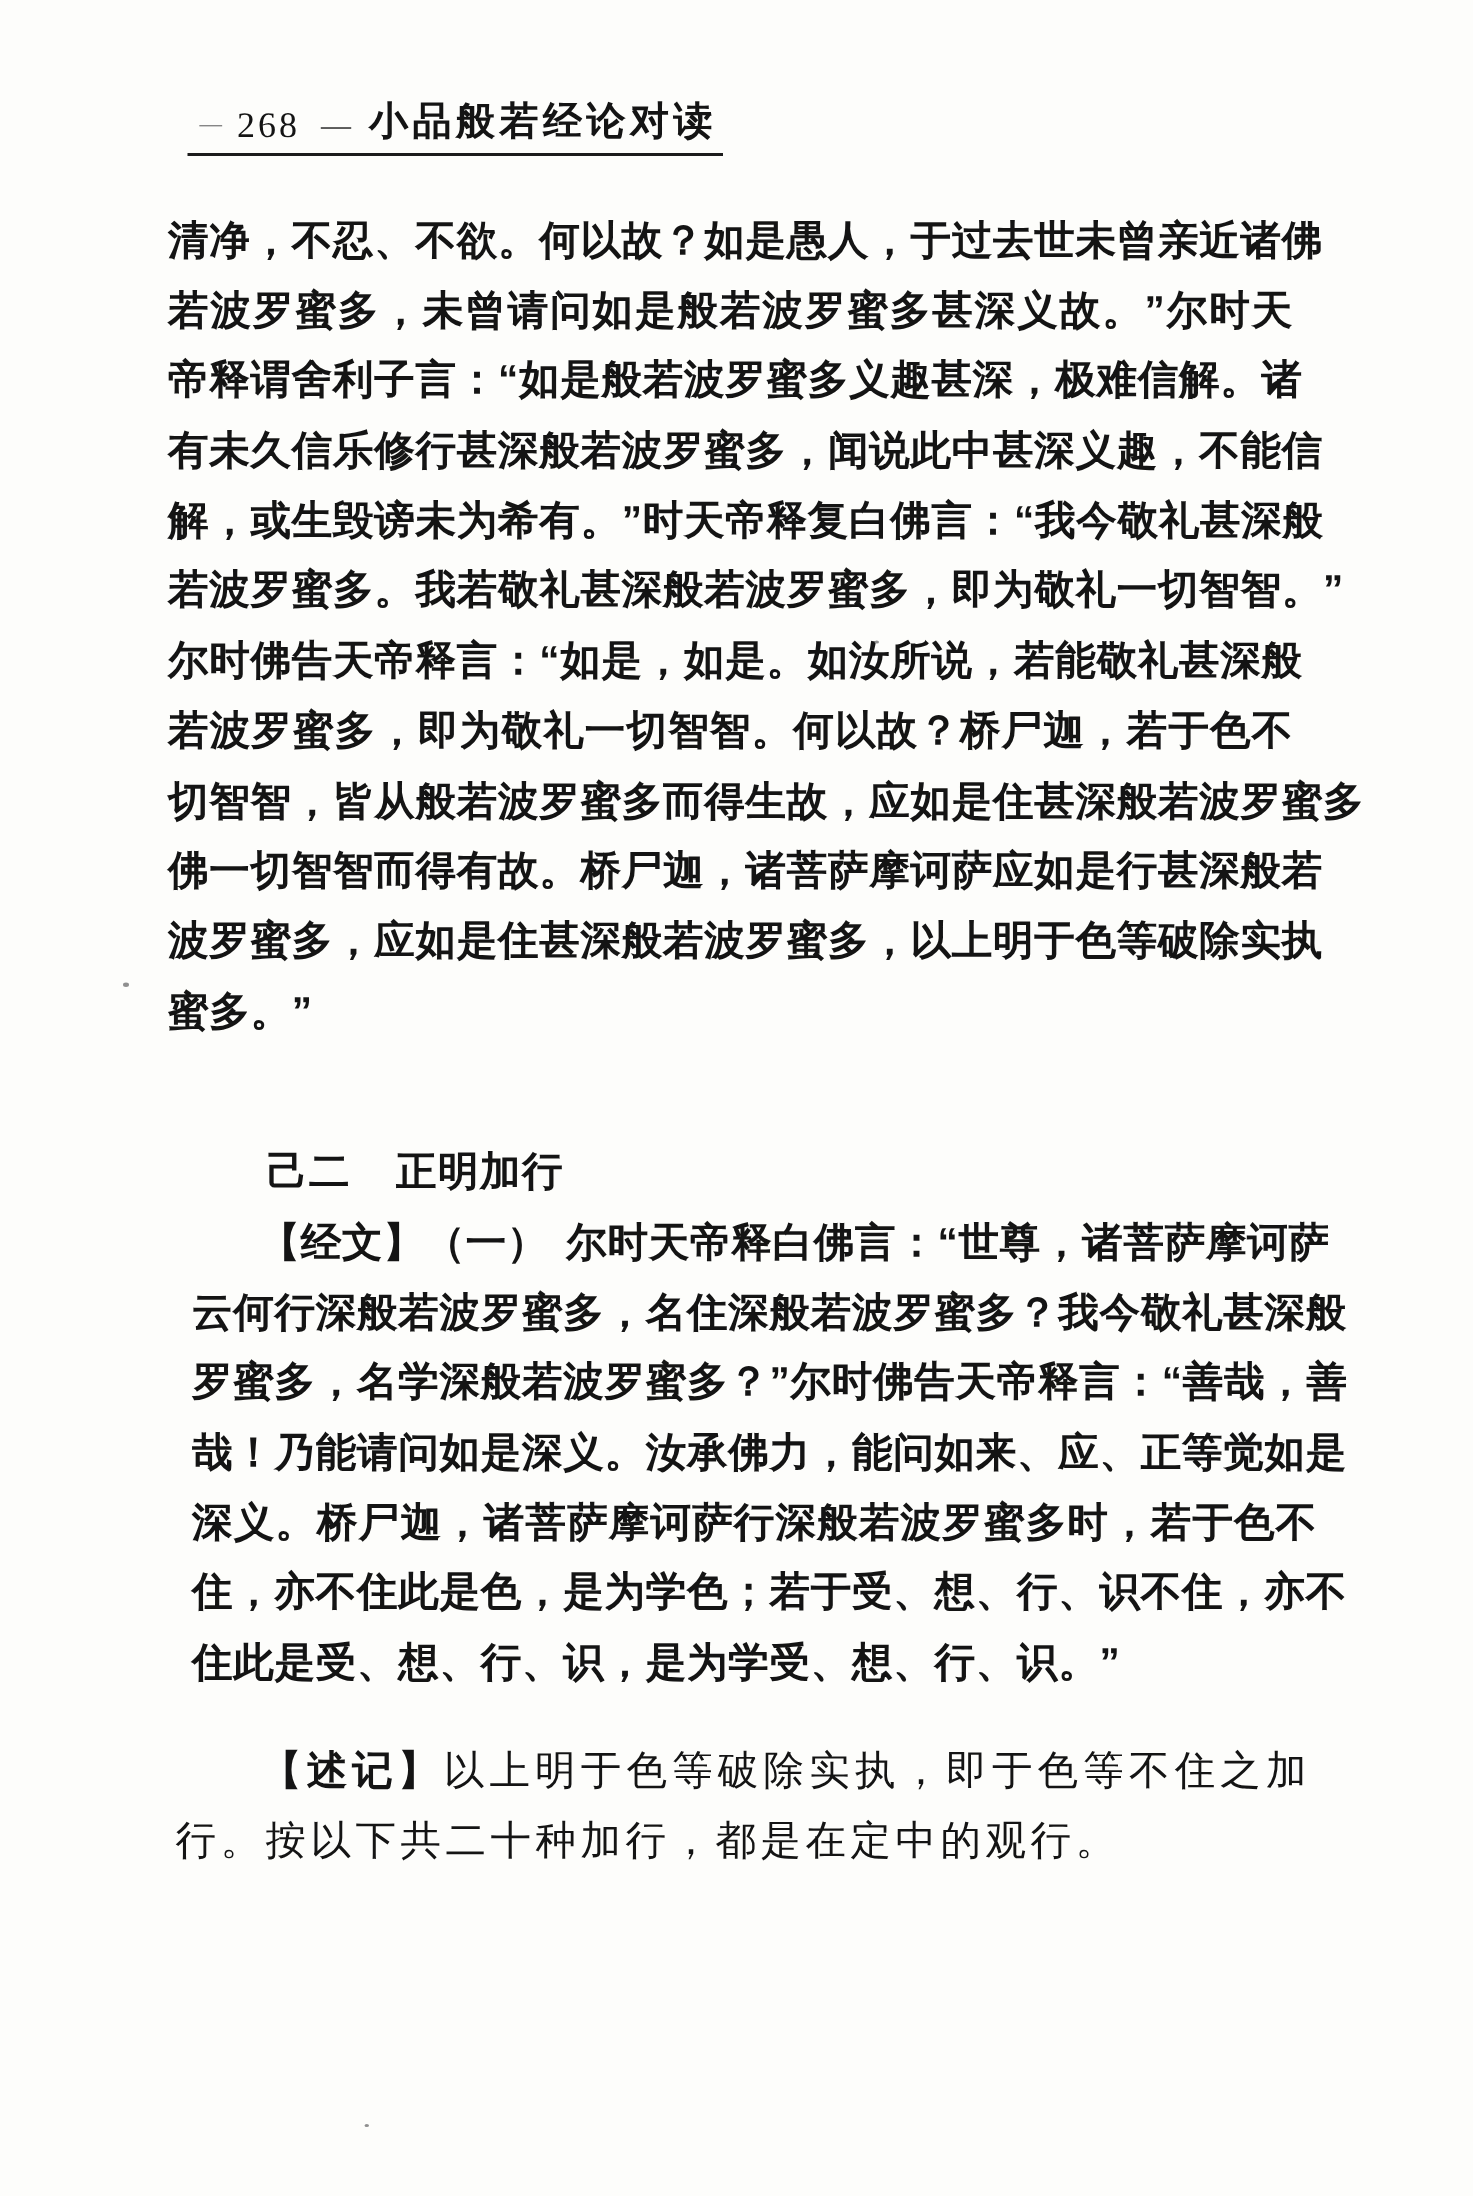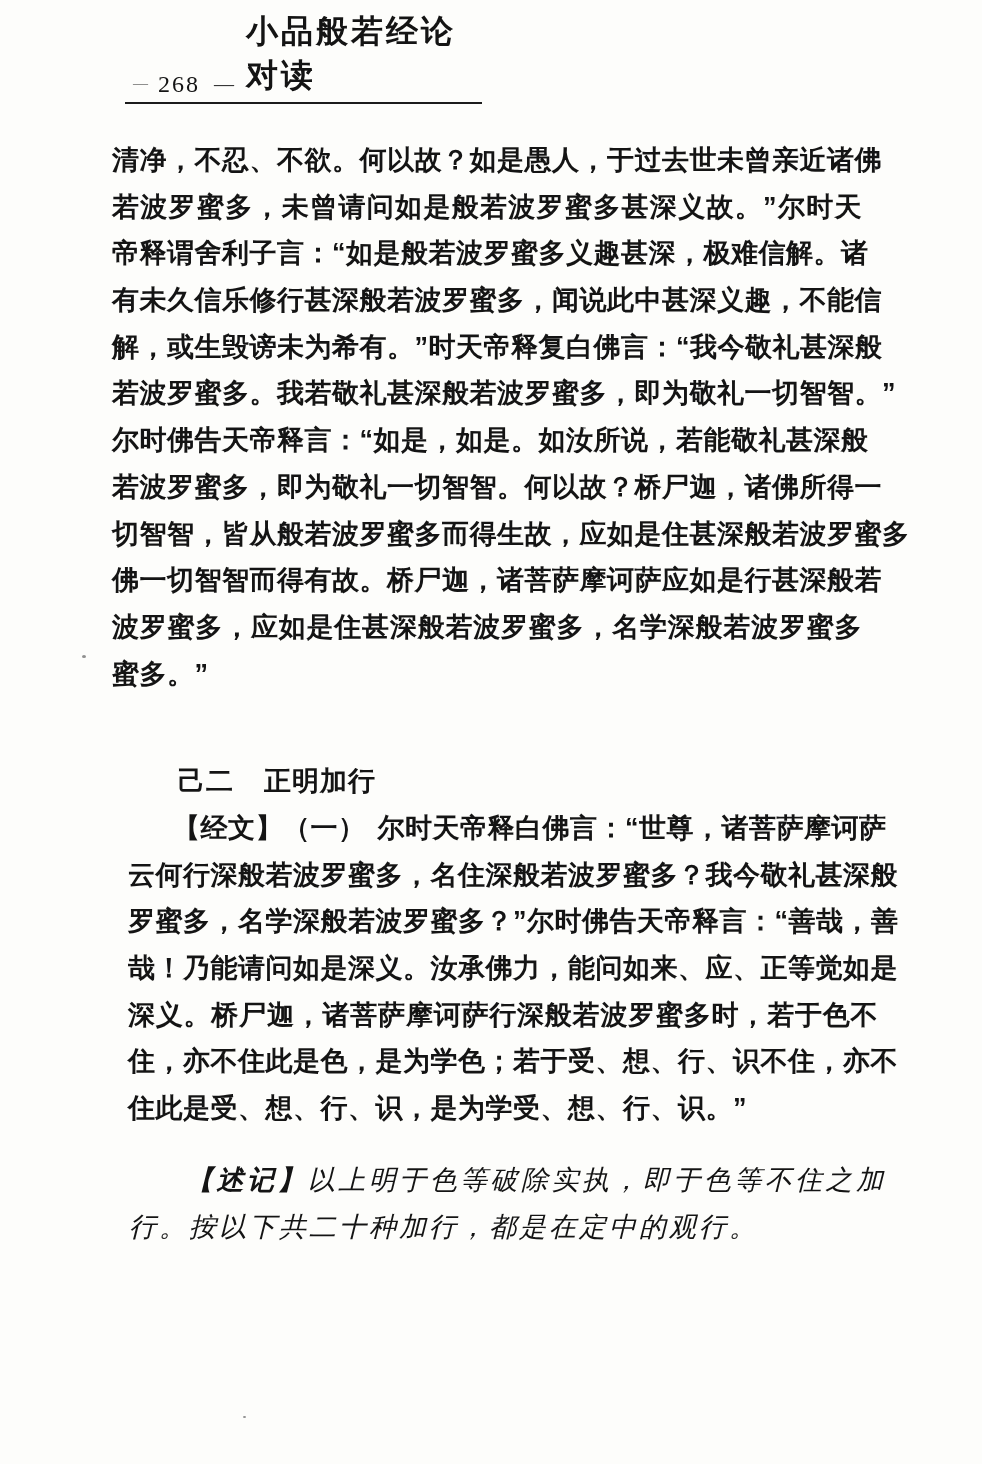--- a/index.html
+++ b/index.html
@@ -12,44 +12,43 @@
   .running-header{
     position:absolute;left:125px;top:66px;width:357px;height:38px;
     border-bottom:2px solid #1c1c1c;
     display:flex;align-items:flex-end;
     font-family:"Liberation Serif",serif;
     padding-bottom:4px;box-sizing:border-box;
   }
   .hdr-dash-left{font-size:15px;color:#6a6a6a;margin:0 10px 6px 8px;}
   .hdr-num{font-size:24px;letter-spacing:2px;font-weight:400;}
   .hdr-dash-right{font-size:20px;color:#2a2a2a;margin:0 12px 2px 14px;}
-  .hdr-title{font-size:32px;font-weight:700;letter-spacing:3px;}
+  .hdr-title{font-size:26px;font-weight:700;letter-spacing:3px;}
   
   .para{position:absolute;}
   .bodyline{
     height:46.7px;line-height:46.7px;font-size:27px;font-weight:700;
     letter-spacing:.5px;
     text-align:justify;text-align-last:justify;text-justify:inter-character;
     white-space:nowrap;
   }
   .bodyline.end{text-align-last:left;}
   #p1{left:112px;top:137px;width:750px;}
   #heading{
     position:absolute;left:178px;top:758px;height:46px;line-height:46px;
     font-size:27px;font-weight:700;letter-spacing:1px;
   }
   #heading .gap{display:inline-block;width:30px;}
   #jingwen{left:128px;top:805px;width:750px;}
   .indent1{text-indent:45px;}
   .serif-label{font-family:"Liberation Serif",serif;font-weight:700;}
   .num-gap{display:inline-block;width:12px;}
   #shuji{
-    left:129px;top:1157px;width:757px;
+    left:117px;top:1157px;width:757px;
     font-family:"Liberation Serif",serif;
-    font-style:italic;
   }
   #shuji .bodyline{font-weight:400;letter-spacing:3px;}
   #shuji .first{text-indent:57px;}
   
   .speck{position:absolute;background:#8f8f8f;border-radius:50%;}
   .speck.s1{left:82px;top:655px;width:4px;height:3px;}
   .speck.s2{left:583px;top:427px;width:3px;height:2px;}
   .speck.s3{left:243px;top:1416px;width:3px;height:2px;}
 </style>
 </head>
@@ -65,24 +64,24 @@
   </div>
 
   <div class="para" id="p1">
     <div class="bodyline">清净，不忍、不欲。何以故？如是愚人，于过去世未曾亲近诸佛</div>
     <div class="bodyline">若波罗蜜多，未曾请问如是般若波罗蜜多甚深义故。”尔时天</div>
     <div class="bodyline">帝释谓舍利子言：“如是般若波罗蜜多义趣甚深，极难信解。诸</div>
     <div class="bodyline">有未久信乐修行甚深般若波罗蜜多，闻说此中甚深义趣，不能信</div>
     <div class="bodyline">解，或生毁谤未为希有。”时天帝释复白佛言：“我今敬礼甚深般</div>
     <div class="bodyline">若波罗蜜多。我若敬礼甚深般若波罗蜜多，即为敬礼一切智智。”</div>
     <div class="bodyline">尔时佛告天帝释言：“如是，如是。如汝所说，若能敬礼甚深般</div>
-    <div class="bodyline">若波罗蜜多，即为敬礼一切智智。何以故？桥尸迦，诸佛所得一</div>
+    <div class="bodyline">若波罗蜜多，即为敬礼一切智智。何以故？桥尸迦，若于色不</div>
     <div class="bodyline">切智智，皆从般若波罗蜜多而得生故，应如是住甚深般若波罗蜜多</div>
     <div class="bodyline">佛一切智智而得有故。桥尸迦，诸菩萨摩诃萨应如是行甚深般若</div>
-    <div class="bodyline">波罗蜜多，应如是住甚深般若波罗蜜多，名学深般若波罗蜜多</div>
+    <div class="bodyline">波罗蜜多，应如是住甚深般若波罗蜜多，以上明于色等破除实执</div>
     <div class="bodyline end">蜜多。”</div>
   </div>
 
   <div id="heading">
     <span>己二</span><span class="gap"></span><span>正明加行</span>
   </div>
 
   <div class="para" id="jingwen">
     <div class="bodyline indent1">
       <span class="serif-label">【经文】</span><span>（一）</span><span class="num-gap"></span><span>尔时天帝释白佛言：“世尊，诸菩萨摩诃萨</span>

